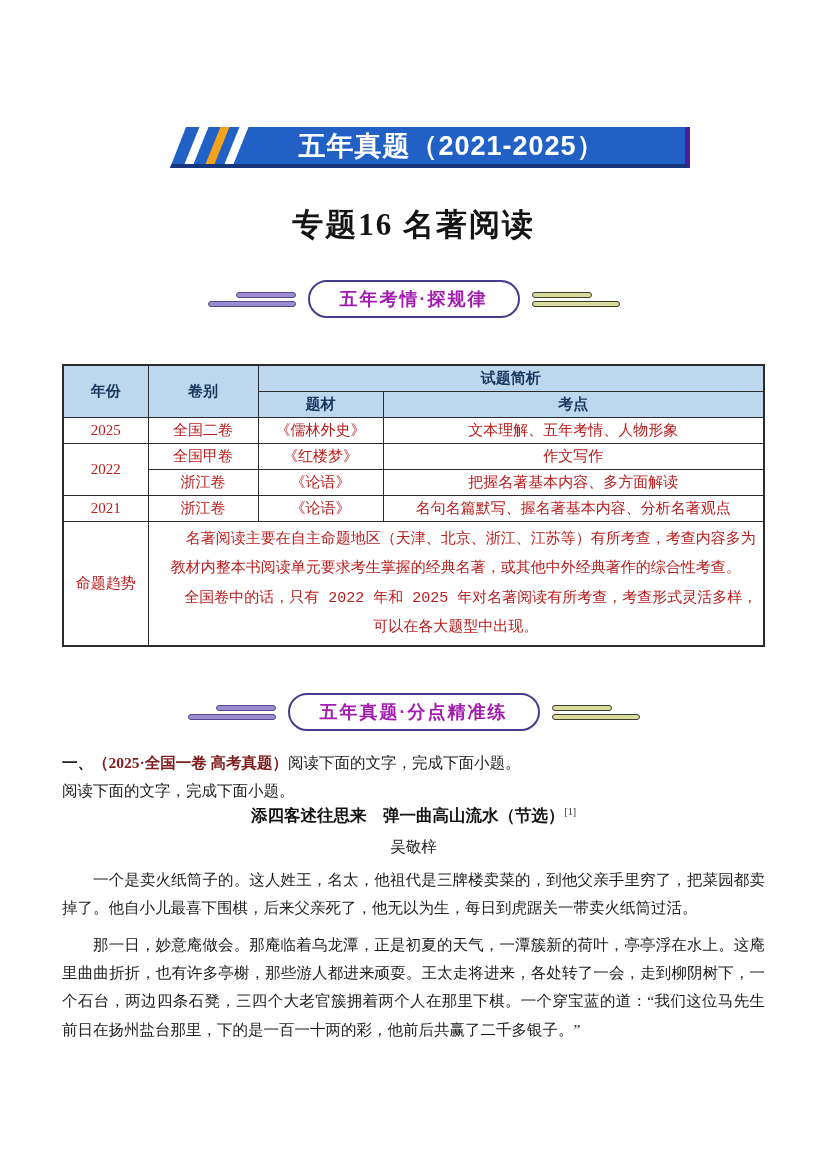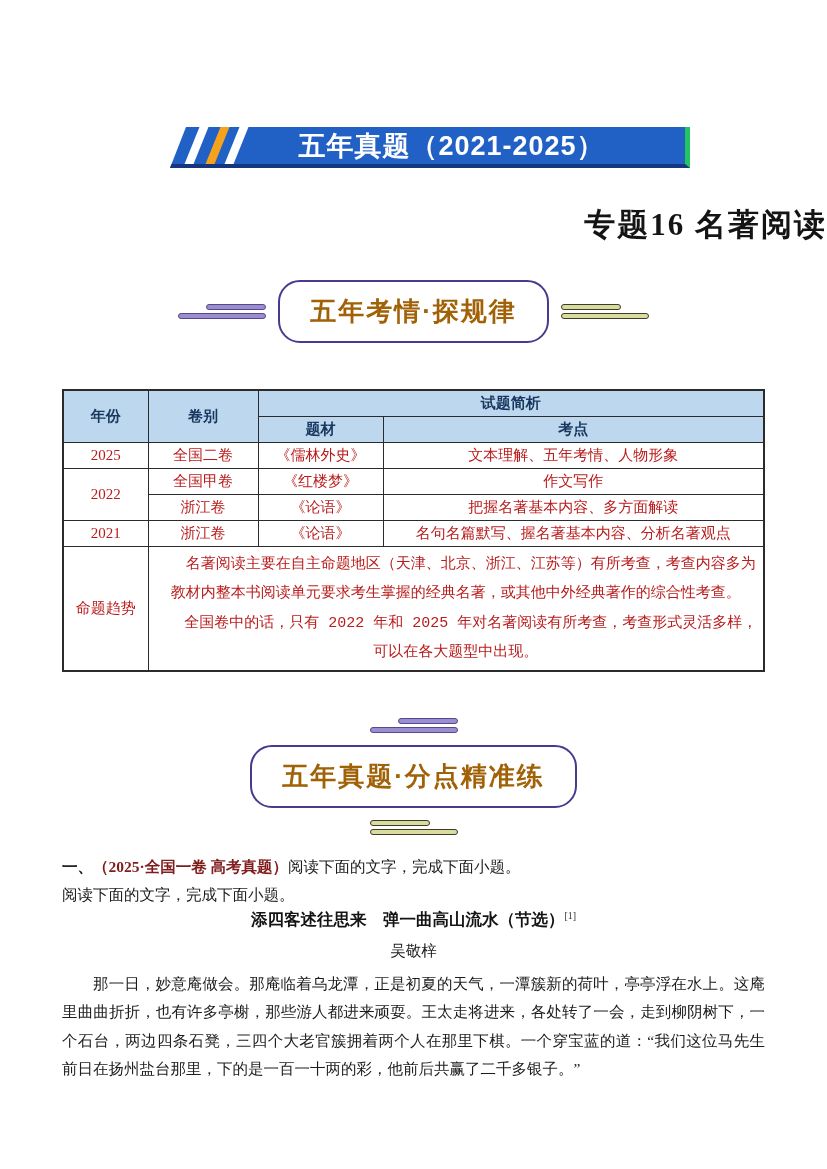--- a/index.html
+++ b/index.html
@@ -15,21 +15,21 @@
     overflow: hidden;
   }
 
   
   .banner-wrap { padding-top: 127px; padding-left: 170px; }
   .banner {
     position: relative;
     width: 520px;
     height: 41px;
     background: #2161C6;
-    border-right: 5px solid #22c55e;
+    border-right: 5px solid #4c1d95;
     border-bottom: 4px solid #16367D;
     clip-path: polygon(16px 0, 100% 0, 100% 100%, 0 100%);
     overflow: hidden;
     display: flex;
     align-items: center;
     justify-content: center;
   }
   .banner .stripe {
     position: absolute;
     top: -6px;
@@ -46,45 +46,45 @@
     font-size: 27px;
     color: #ffffff;
     letter-spacing: 1px;
     padding-left: 48px;
     white-space: nowrap;
   }
 
   
   .page-title {
     margin-top: 36px;
-    text-align: right;
+    text-align: center;
     font-size: 31px;
     font-weight: bold;
     color: #141414;
     font-family: "Liberation Serif", serif;
     letter-spacing: 2px;
   }
 
   
   .sec-header {
     display: flex;
     align-items: center;
     justify-content: center;
     gap: 12px;
   }
   .sec-header.first { margin-top: 34px; }
-  .sec-header.second { margin-top: 46px; flex-direction: column; }
+  .sec-header.second { margin-top: 46px; }
   .pill {
     border: 2px solid #443C8F;
     border-radius: 22px;
-    padding: 12px 30px;
+    padding: 5px 30px;
     font-family: "Liberation Sans", sans-serif;
-    font-size: 26px;
-    font-weight: bold;
-    color: #a16207;
+    font-size: 18px;
+    font-weight: bold;
+    color: #a21caf;
     letter-spacing: 2px;
     white-space: nowrap;
   }
   .flourish { display: flex; flex-direction: column; gap: 3px; }
   .flourish .bar {
     height: 6px;
     border: 1.5px solid #3F3A6E;
     border-radius: 4px;
   }
   .flourish-left .bar { background: #9C8DD0; border-color: #55488F; }
@@ -257,19 +257,20 @@
     <div class="q-line">
       <span class="q-number">一、</span><span class="q-source">（2025·全国一卷 高考真题）</span><span>阅读下面的文字，完成下面小题。</span>
     </div>
     <div class="q-line">阅读下面的文字，完成下面小题。</div>
 
     <div class="passage">
       <div class="passage-title">
         <span>添四客述往思来　弹一曲高山流水（节选）</span><sup>[1]</sup>
       </div>
       <div class="passage-author">吴敬梓</div>
+      <p>一个是卖火纸筒子的。这人姓王，名太，他祖代是三牌楼卖菜的，到他父亲手里穷了，把菜园都卖掉了。他自小儿最喜下围棋，后来父亲死了，他无以为生，每日到虎踞关一带卖火纸筒过活。</p>
       <p>
         <span>那一日，妙意庵做会。那庵临着乌龙潭，正是初夏的天气，一潭簇新的荷叶，亭亭浮在水上。这庵里曲曲折折，也有许多亭榭，那些游人都进来顽耍。王太走将进来，各处转了一会，走到柳阴树下，一个石台，两边四条石凳，三四个大老官簇拥着两个人在那里下棋。一个穿宝蓝的道：“我们这位马先生前日在扬州盐台那里，下的是一百一十两的彩，他前后共赢了二千多银子。”</span>
       </p>
     </div>
   </div>
 
 </div>
 
 </body></html>

